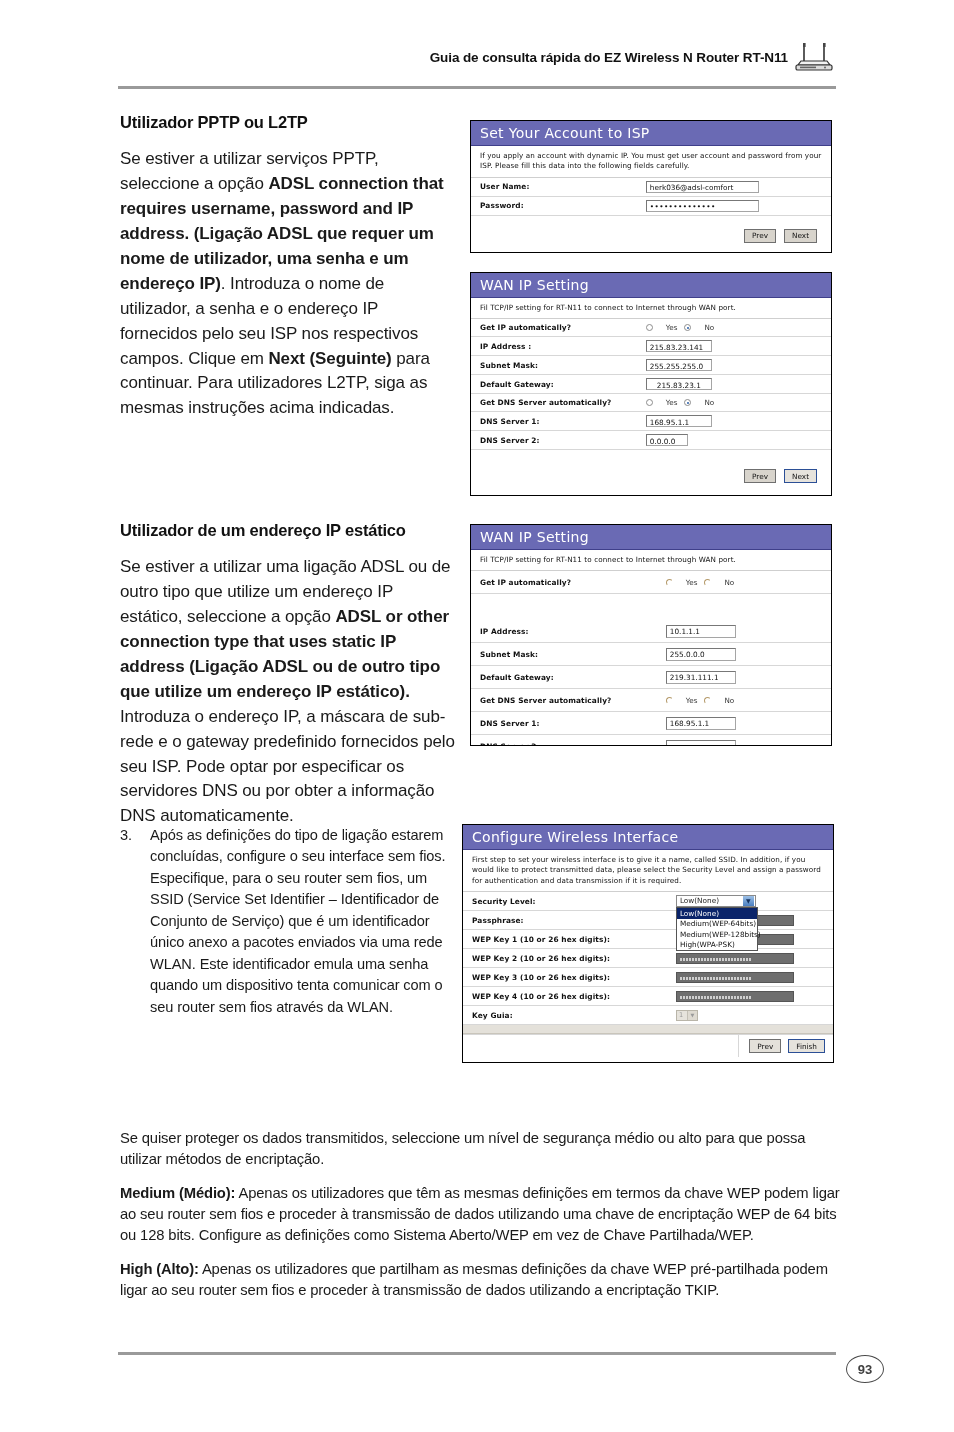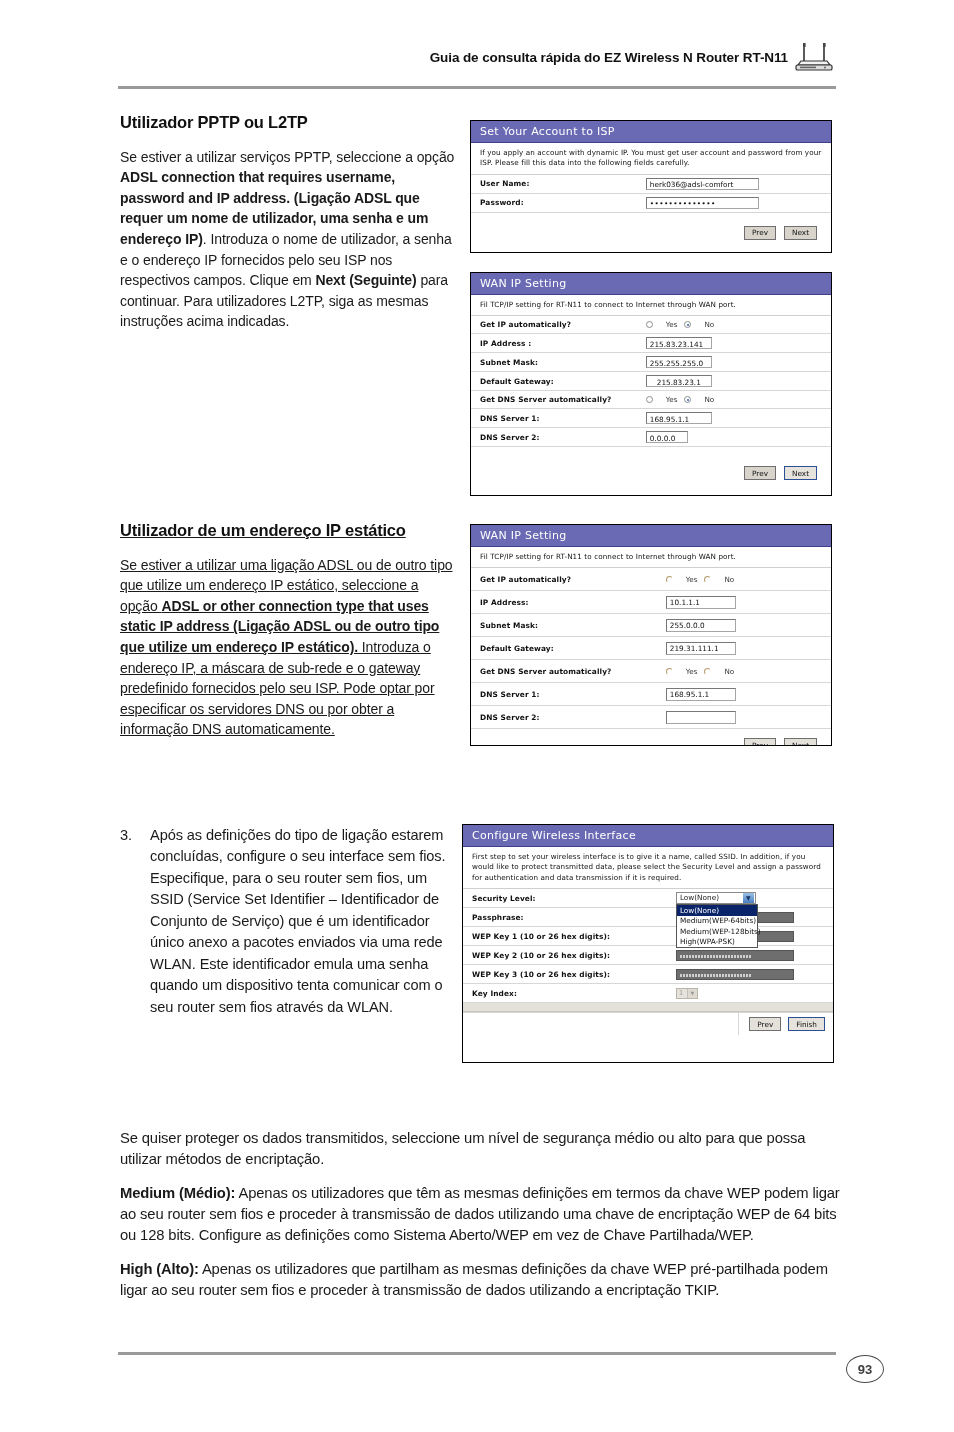--- a/index.html
+++ b/index.html
@@ -85,34 +85,33 @@
   }
   h2.sec-title {
     font-size: 16.5px;
     font-weight: bold;
     margin: 0 0 14px 0;
     line-height: 1.25;
     color: #111;
     letter-spacing: -0.2px;
   }
   p.body-text {
-    font-size: 14px;
+    font-size: 17px;
     line-height: 1.47;
     margin: 0 0 10px 0;
     color: #1a1a1a;
     letter-spacing: -0.1px;
   }
   .b { font-weight: bold; }
 
   .left-col-2 {
     position: absolute;
     left: 120px;
     top: 520px;
     width: 338px;
-    text-decoration: underline;
   }
   .left-col-3 {
     position: absolute;
     left: 120px;
     top: 825px;
     width: 335px;
   }
   .numlist {
     display: flex;
     gap: 10px;
@@ -148,21 +147,21 @@
     position: absolute;
     background: #ffffff;
     border: 1.6px solid #000000;
     box-sizing: border-box;
     font-family: "DejaVu Sans", sans-serif;
     overflow: hidden;
   }
   .shot-title {
     background: #6a6ab4;
     color: #ffffff;
-    font-size: 11px;
+    font-size: 14px;
     font-weight: normal;
     padding: 4px 8px 4px 9px;
     letter-spacing: 0.3px;
     border-bottom: 1px solid #3f3f8a;
   }
   .shot-desc {
     font-size: 7.2px;
     color: #111;
     padding: 5px 9px 5px 9px;
     line-height: 1.45;
@@ -502,21 +501,21 @@
             <span>Yes</span>
           </span>
         <span class="r">
             <i class="rad old"></i>
             <span>No</span>
           </span>
       </div>
     </div>
   </div>
 
-  <div class="shot-row" style="min-height:22px;">
+  <div class="shot-row" style="min-height:22px;margin-top:26px;">
     <div class="lbl">IP Address:</div>
     <div class="val" style="padding-left:22px;">
         <div class="txtbox" style="width:70px;height:13px;">10.1.1.1</div>
       </div>
   </div>
   <div class="shot-row" style="min-height:22px;">
     <div class="lbl">Subnet Mask:</div>
     <div class="val" style="padding-left:22px;">
         <div class="txtbox" style="width:70px;height:13px;">255.0.0.0</div>
       </div>
@@ -604,23 +603,29 @@
     <div class="val">
         <div class="graybox" style="width:118px;"></div>
       </div>
   </div>
   <div class="shot-row" style="min-height:18px;">
     <div class="lbl" style="width:57%;">WEP Key 3 (10 or 26 hex digits):</div>
     <div class="val">
         <div class="graybox" style="width:118px;"></div>
       </div>
   </div>
-
   <div class="shot-row" style="min-height:18px;">
-    <div class="lbl" style="width:57%;">Key Index:</div>
+    <div class="lbl" style="width:57%;">WEP Key 4 (10 or 26 hex digits):</div>
+    <div class="val">
+        <div class="graybox" style="width:118px;"></div>
+      </div>
+  </div>
+
+  <div class="shot-row" style="min-height:18px;">
+    <div class="lbl" style="width:57%;">Key Guia:</div>
     <div class="val">
       <div class="keyidx">
         <span>1</span>
         <span class="ar">▼</span>
       </div>
     </div>
   </div>
 
   <div class="shot-graybar"></div>
   <div class="footrow">

